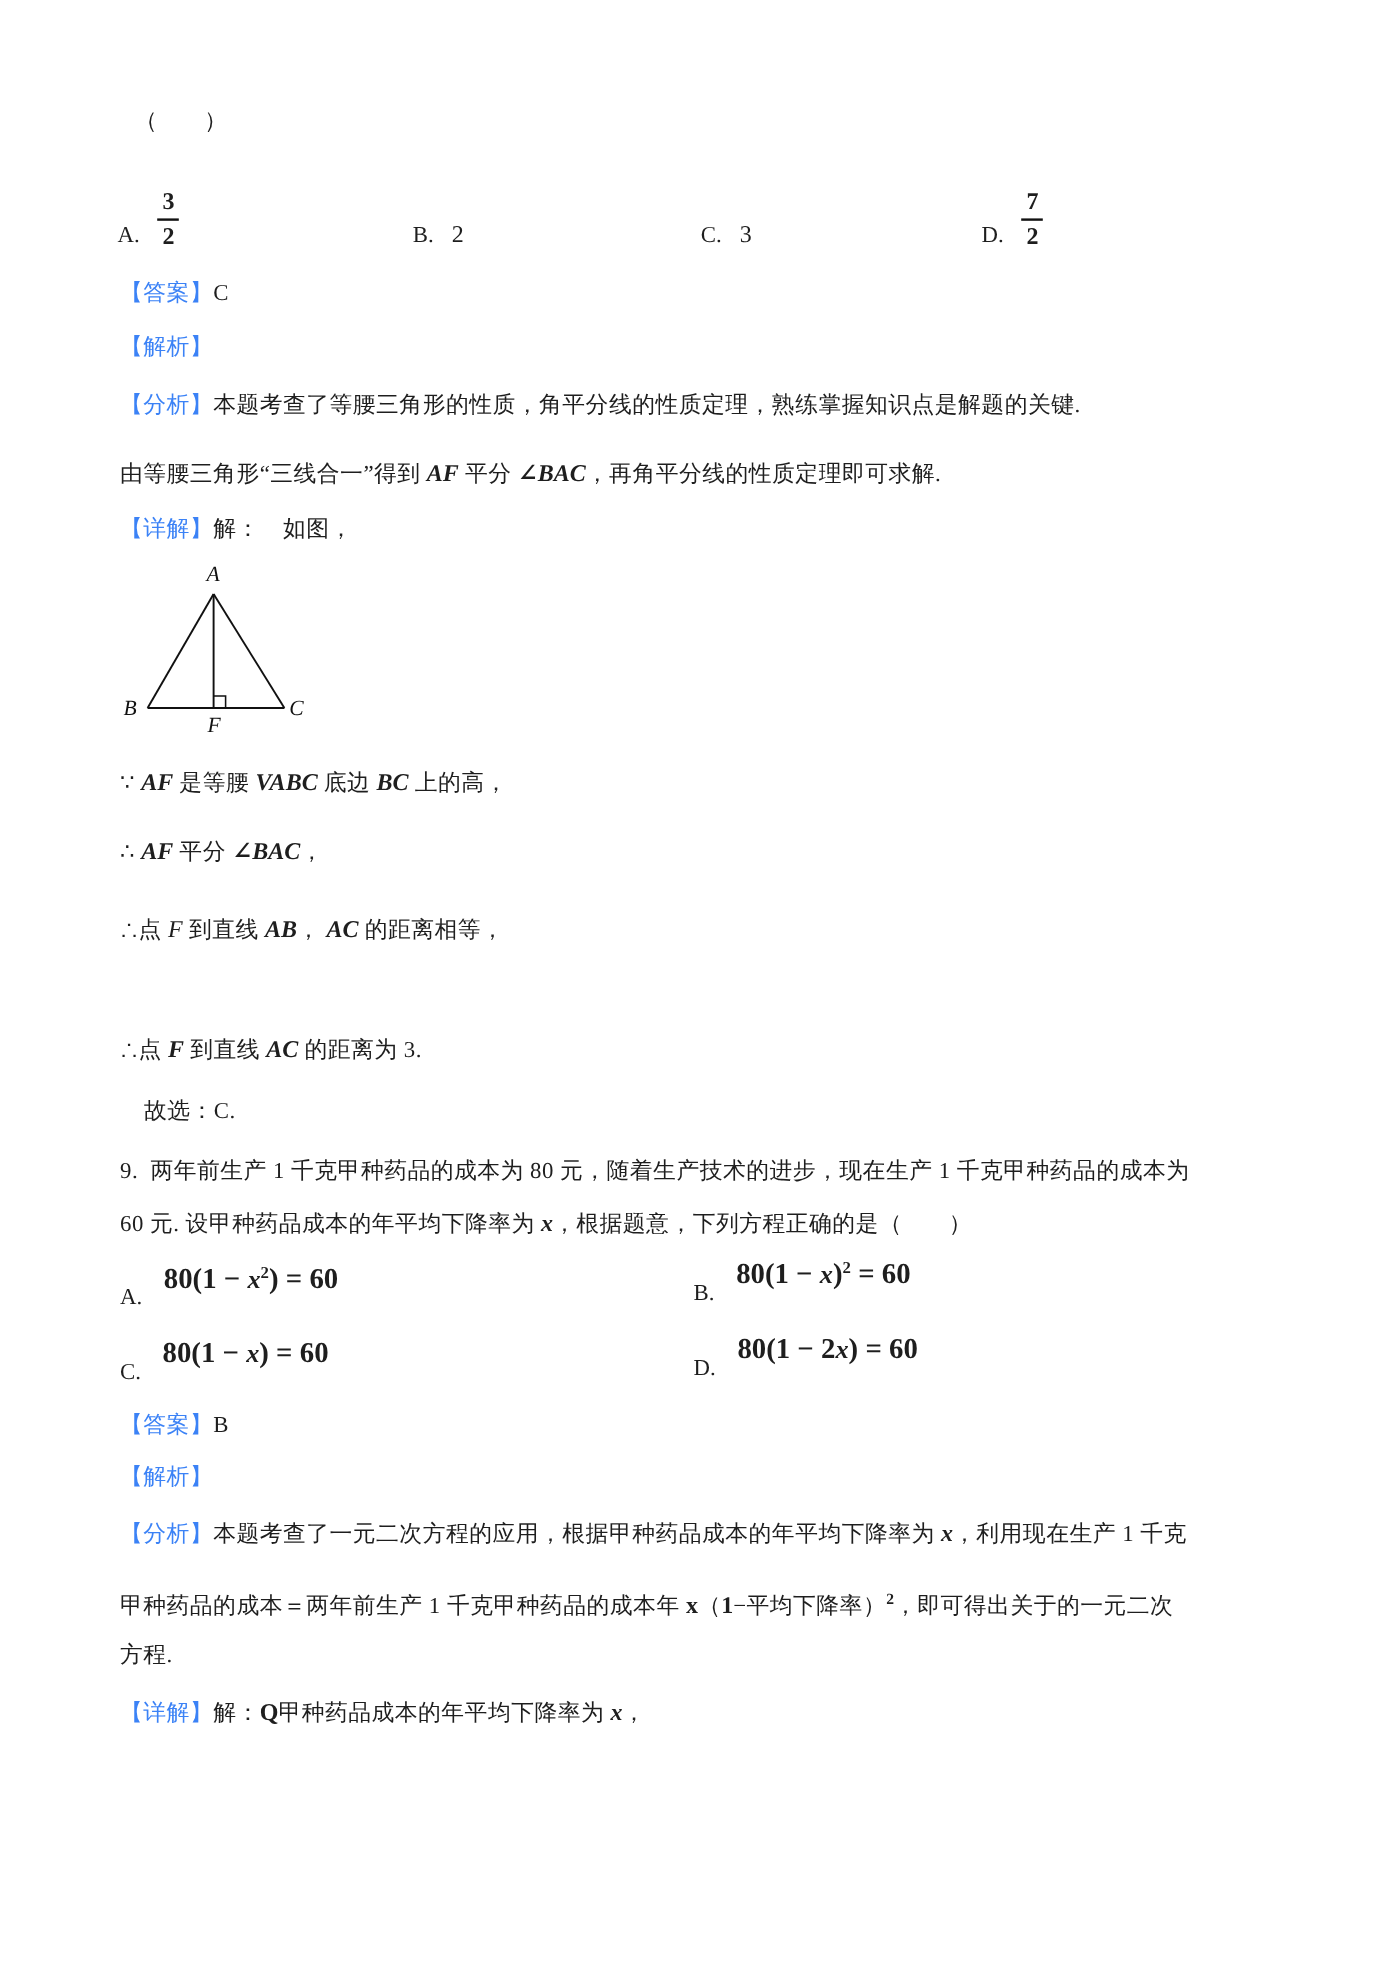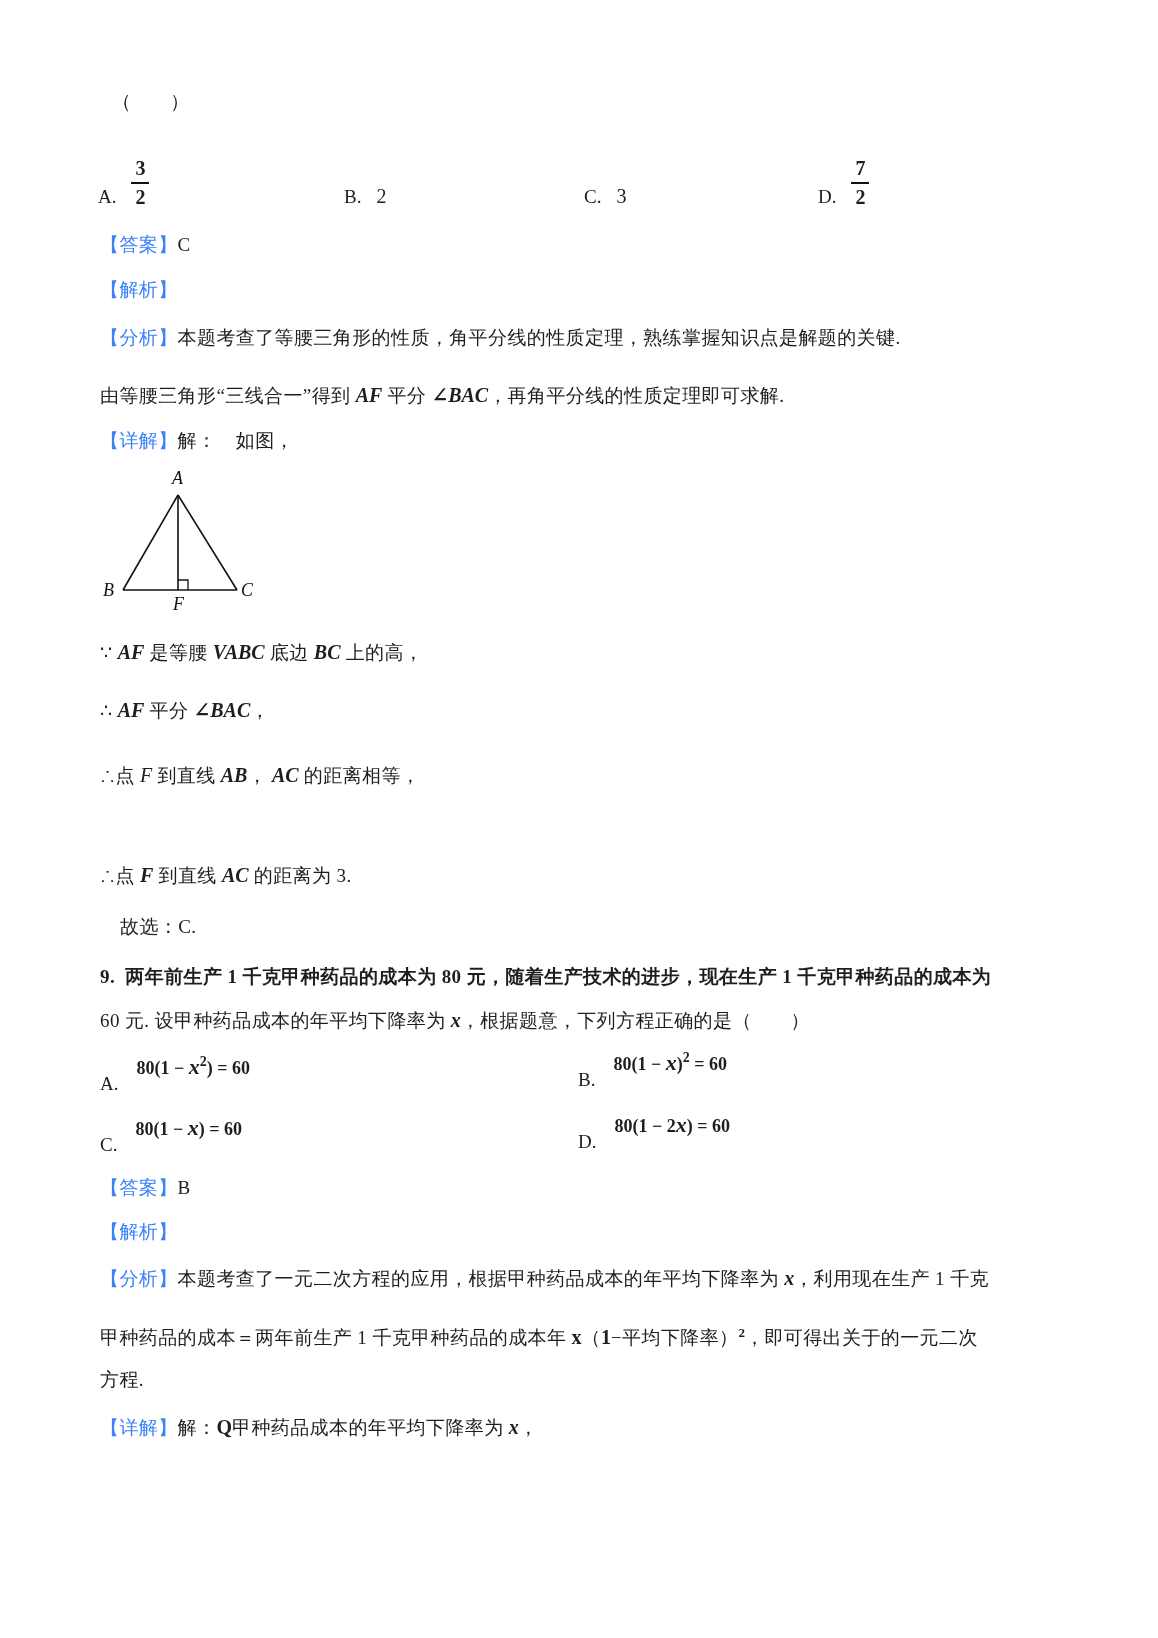--- a/index.html
+++ b/index.html
@@ -34,21 +34,21 @@
   }
   .opt1 .val{font-size:20px;line-height:24px;}
   .frac{display:inline-flex;flex-direction:column;align-items:center;
         font-weight:bold;font-size:20px;line-height:22px;}
   .frac .bar{width:18px;border-top:2px solid #111;margin:3px 0 2px 0;}
   
   .eqopt{position:absolute;display:flex;align-items:flex-end;gap:18px;
          font-size:19px;line-height:22px;}
   .eqopt .eq{font-weight:bold;font-size:22px;line-height:30px;margin-bottom:12px;
              letter-spacing:0.3px;white-space:pre;}
-  .eqopt .eq .pt.mb{font-size:18px;}
+  .eqopt .eq .pt.mb{font-size:24px;}
   .eqopt .eq .pt.mbi{font-size:22px;}
   .eqopt .eq .pt.sup{font-size:14px;}
   .fig{position:absolute;left:101px;top:452px;}
   .fig text{font-family:"Liberation Serif","DejaVu Serif",serif;
             font-style:italic;font-size:18px;fill:#111;}
 </style>
 </head>
 <body>
 
 <div class="page">
@@ -97,21 +97,21 @@
     <text x="140" y="144">C</text>
     <text x="72" y="158">F</text>
   </svg>
 
   <div class="line" style="top:638px;"><span class="pt p">∵ </span><span class="pt m">AF</span><span class="pt p"> 是等腰 </span><span class="pt m">VABC</span><span class="pt p"> 底边 </span><span class="pt m">BC</span><span class="pt p"> 上的高，</span></div>
   <div class="line" style="top:696px;"><span class="pt p">∴ </span><span class="pt m">AF</span><span class="pt p"> 平分 </span><span class="pt m">∠BAC</span><span class="pt p">，</span></div>
   <div class="line" style="top:761px;"><span class="pt p">∴点 </span><span class="pt mi">F</span><span class="pt p"> 到直线 </span><span class="pt m">AB</span><span class="pt p">， </span><span class="pt m">AC</span><span class="pt p"> 的距离相等，</span></div>
   <div class="line" style="top:861px;"><span class="pt p">∴点 </span><span class="pt m">F</span><span class="pt p"> 到直线 </span><span class="pt m">AC</span><span class="pt p"> 的距离为 3.</span></div>
   <div class="line" style="top:913px;margin-left:20px;"><span class="pt p">故选：C.</span></div>
 
-  <div class="line" style="top:963px;font-weight:bold;"><span class="pt p">9.  两年前生产 1 千克甲种药品的成本为 80 元，随着生产技术的进步，现在生产 1 千克甲种药品的成本为</span></div>
+  <div class="line" style="top:963px;"><span class="pt p">9.  两年前生产 1 千克甲种药品的成本为 80 元，随着生产技术的进步，现在生产 1 千克甲种药品的成本为</span></div>
   <div class="line" style="top:1006px;"><span class="pt p">60 元. 设甲种药品成本的年平均下降率为 </span><span class="pt m">x</span><span class="pt p">，根据题意，下列方程正确的是（　　）</span></div>
 
   <div class="eqopt" style="left:100px;top:1047px;">
     <span>A.</span>
     <span class="eq"><span class="pt mb">80(1 − </span><span class="pt mbi">x</span><span class="pt sup">2</span><span class="pt mb">) = 60</span></span>
   </div>
   <div class="eqopt" style="left:578px;top:1043px;">
     <span>B.</span>
     <span class="eq"><span class="pt mb">80(1 − </span><span class="pt mbi">x</span><span class="pt mb">)</span><span class="pt sup">2</span><span class="pt mb"> = 60</span></span>
   </div>

